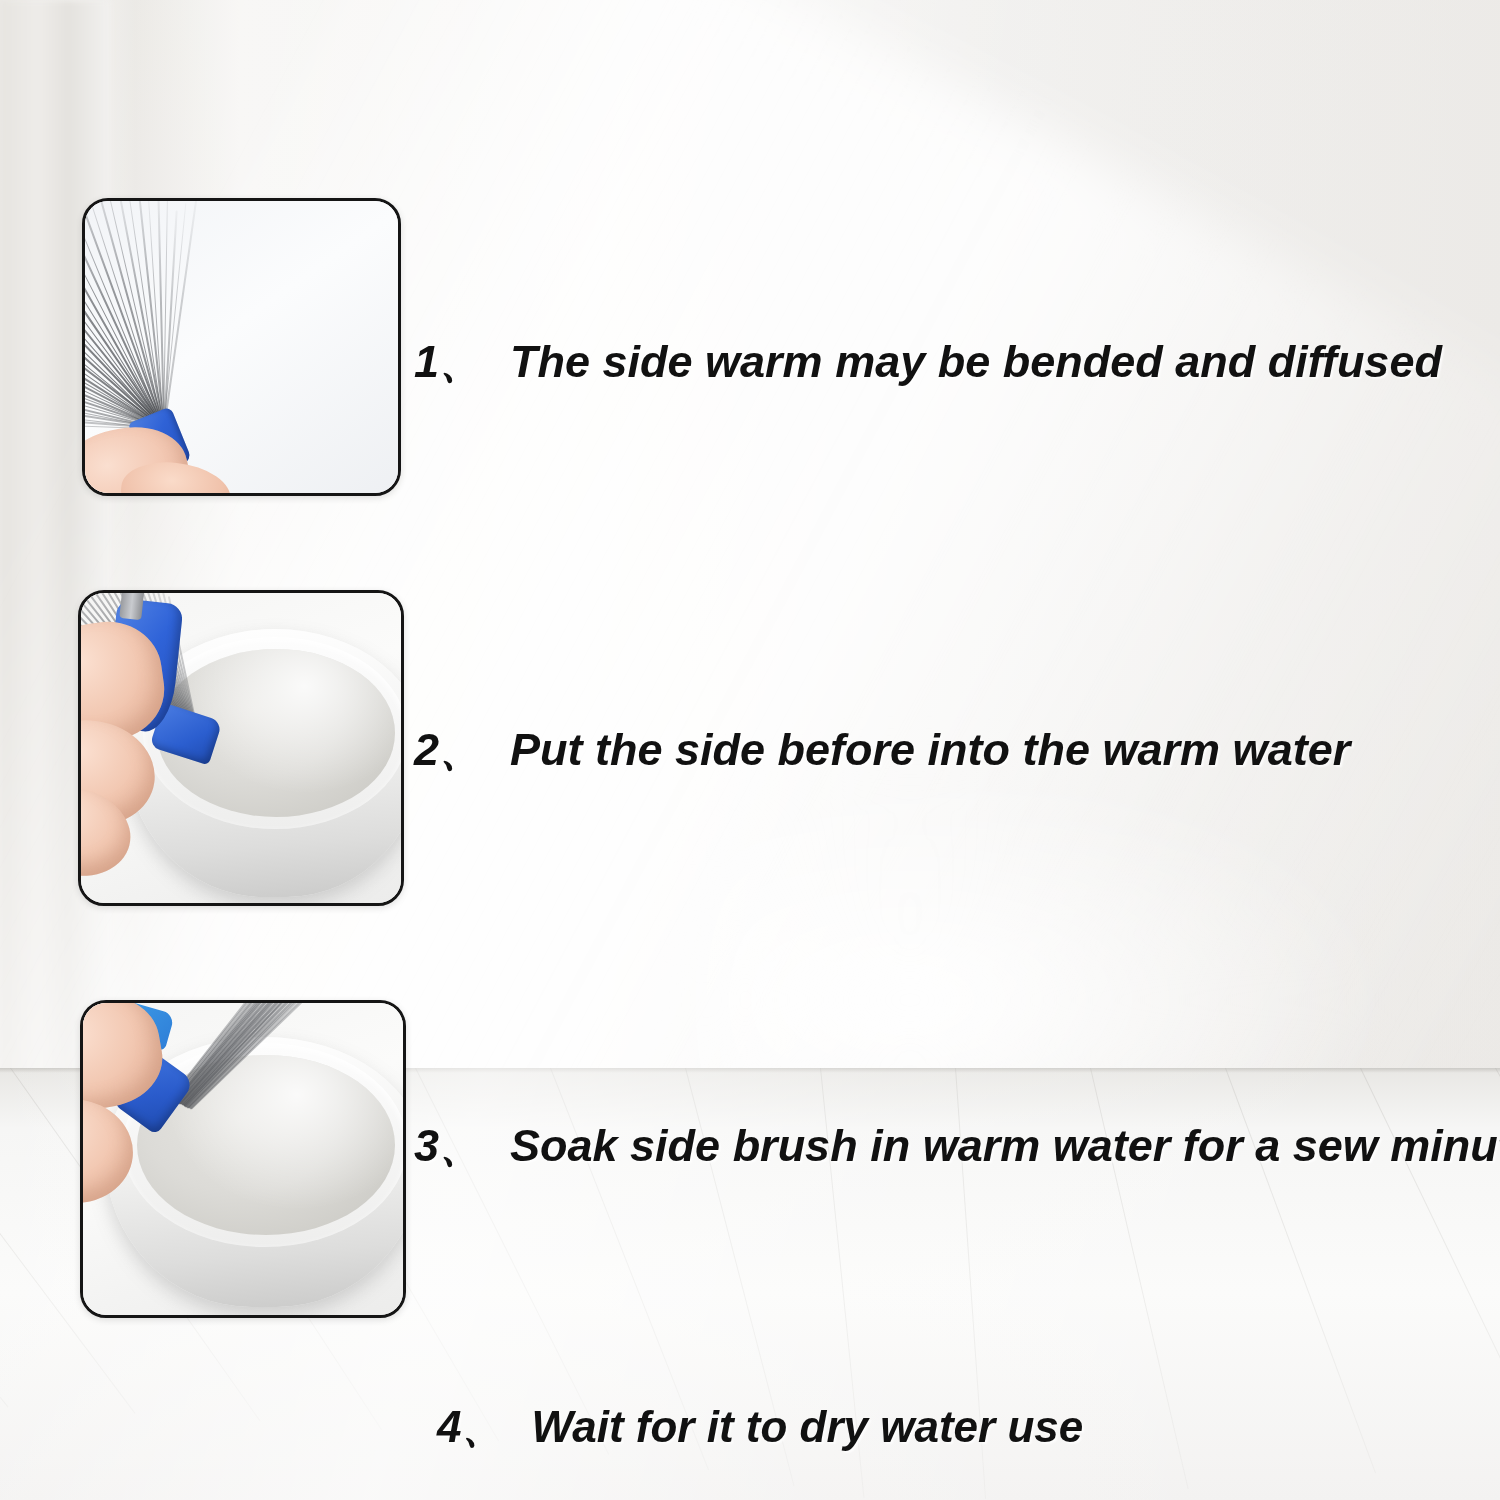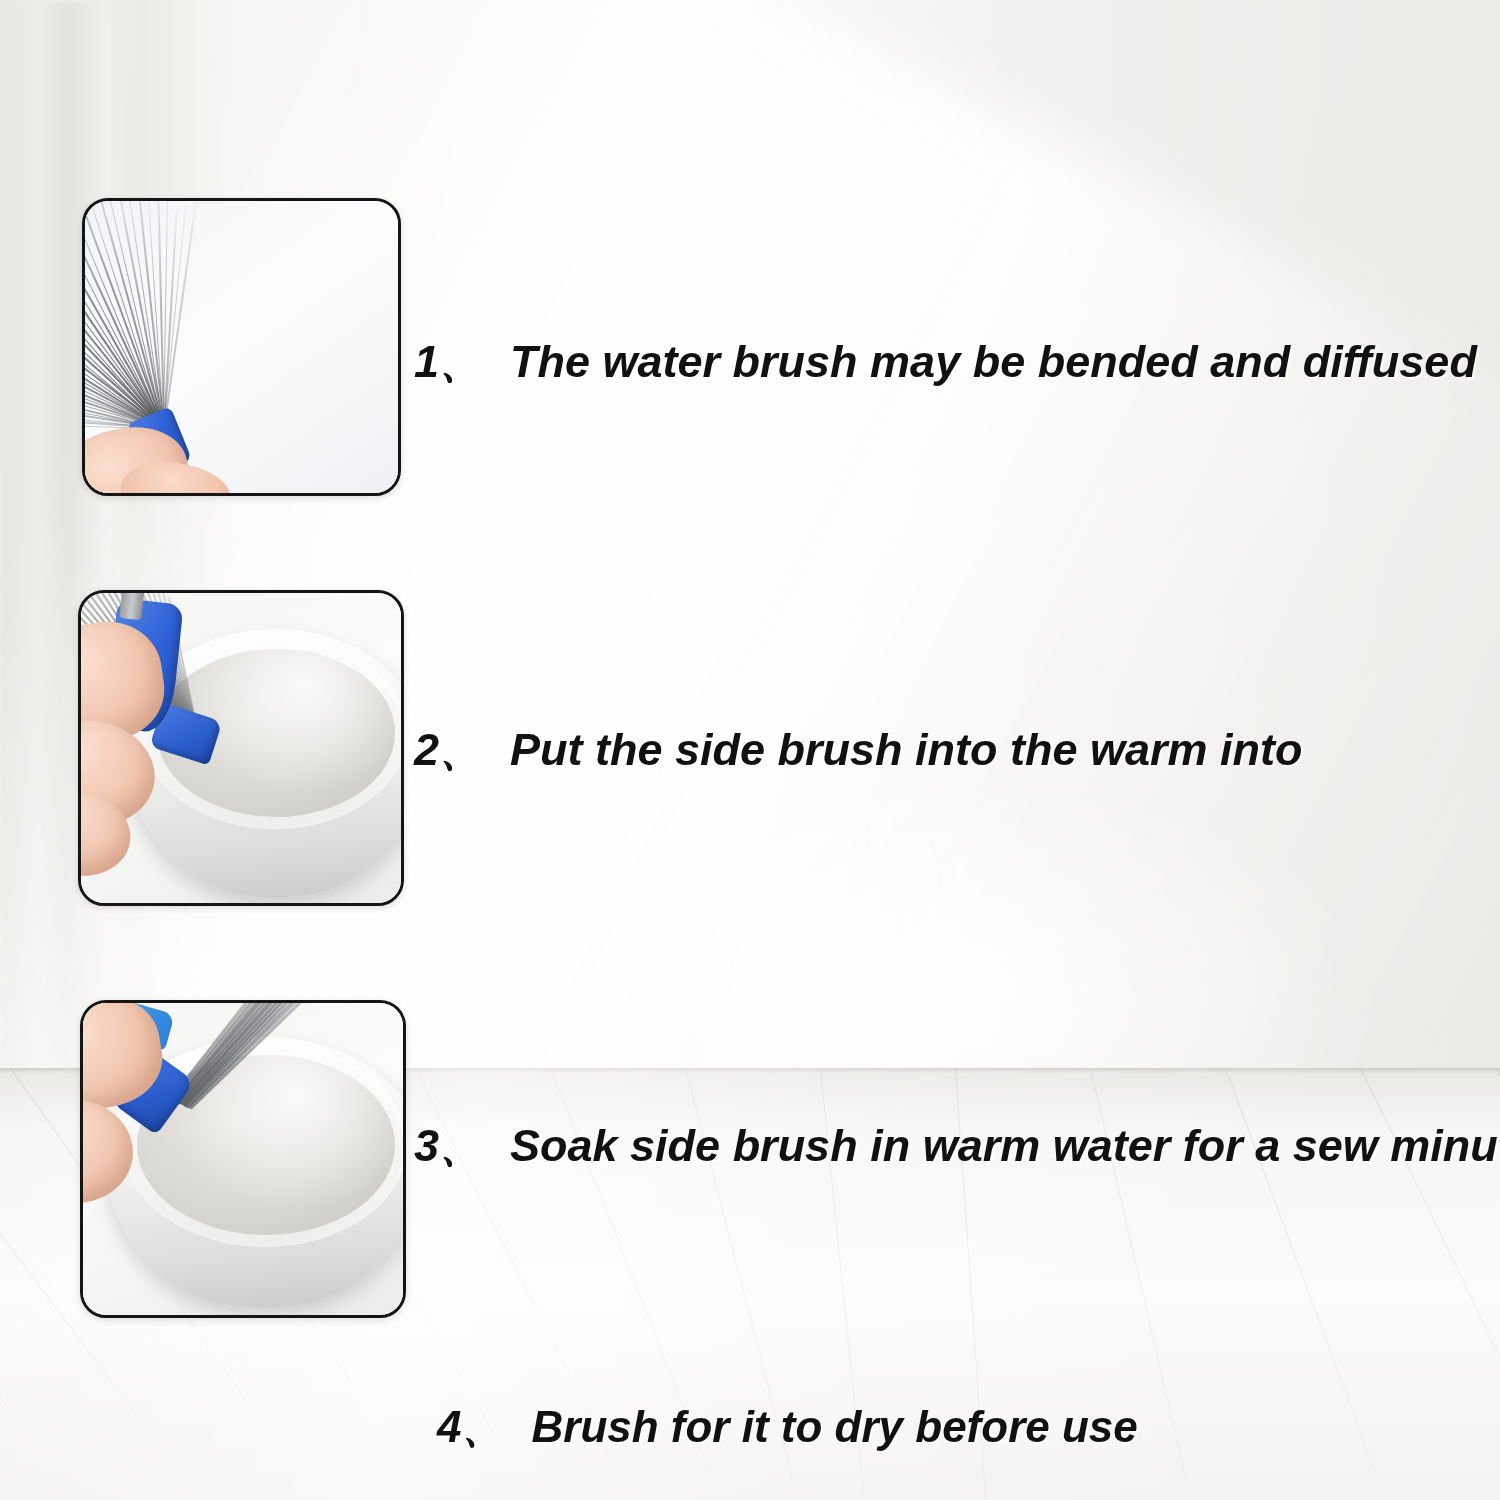--- a/index.html
+++ b/index.html
@@ -456,28 +456,28 @@
         </div>
       <div class="p3-holder"></div>
       <div class="p3-cap"></div>
       <div class="hand" style="left:-58px;top:-6px;width:136px;height:112px;border-radius:52% 48% 44% 56%;transform:rotate(-10deg);"></div>
       <div class="hand" style="left:-70px;top:96px;width:120px;height:104px;border-radius:50%;transform:rotate(6deg);"></div>
     </div>
   </div>
 
   <div class="step" id="step-1">
     <span class="step-num">1、</span>
-    <span class="step-label">The water brush may be bended and diffused</span>
+    <span class="step-label">The side warm may be bended and diffused</span>
   </div>
   <div class="step" id="step-2">
     <span class="step-num">2、</span>
-    <span class="step-label">Put the side brush into the warm into</span>
+    <span class="step-label">Put the side before into the warm water</span>
   </div>
   <div class="step" id="step-3">
     <span class="step-num">3、</span>
     <span class="step-label">Soak side brush in warm water for a sew minutes</span>
   </div>
   <div class="step" id="step-4">
     <span class="step-num">4、</span>
-    <span class="step-label">Brush for it to dry before use</span>
+    <span class="step-label">Wait for it to dry water use</span>
   </div>
 
 </div>
 
 </body></html>

